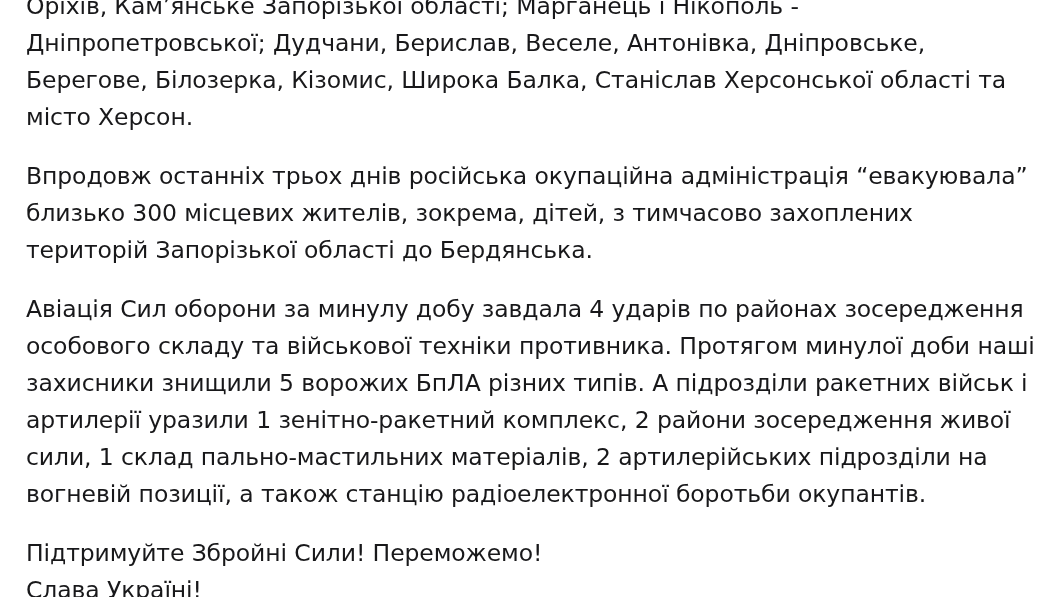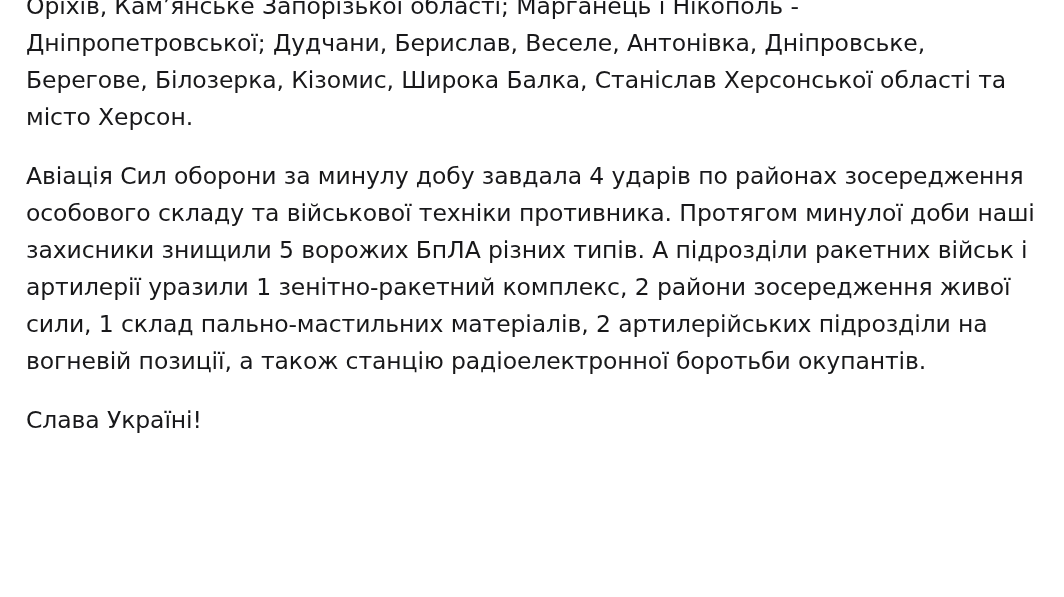--- a/index.html
+++ b/index.html
@@ -44,20 +44,22 @@
     color: #18181a;
   }
 </style>
 </head>
 <body>
 
 <div class="article">
 
   <p class="para clip-top">Оріхів, Кам’янське Запорізької області; Марганець і Нікополь - Дніпропетровської; Дудчани, Берислав, Веселе, Антонівка, Дніпровське, Берегове, Білозерка, Кізомис, Широка Балка, Станіслав Херсонської області та місто Херсон.</p>
 
+  <p class="para">Впродовж останніх трьох днів російська окупаційна адміністрація “евакуювала” близько 300 місцевих жителів, зокрема, дітей, з тимчасово захоплених територій Запорізької області до Бердянська.</p>
 
   <p class="para">Авіація Сил оборони за минулу добу завдала 4 ударів по районах зосередження особового складу та військової техніки противника. Протягом минулої доби наші захисники знищили 5 ворожих БпЛА різних типів. А підрозділи ракетних військ і артилерії уразили 1 зенітно-ракетний комплекс, 2 райони зосередження живої сили, 1 склад пально-мастильних матеріалів, 2 артилерійських підрозділи на вогневій позиції, а також станцію радіоелектронної боротьби окупантів.</p>
 
   <div class="closing">
+    <div class="line">Підтримуйте Збройні Сили! Переможемо!</div>
     <div class="line">Слава Україні!</div>
   </div>
 
 </div>
 
 </body></html>

